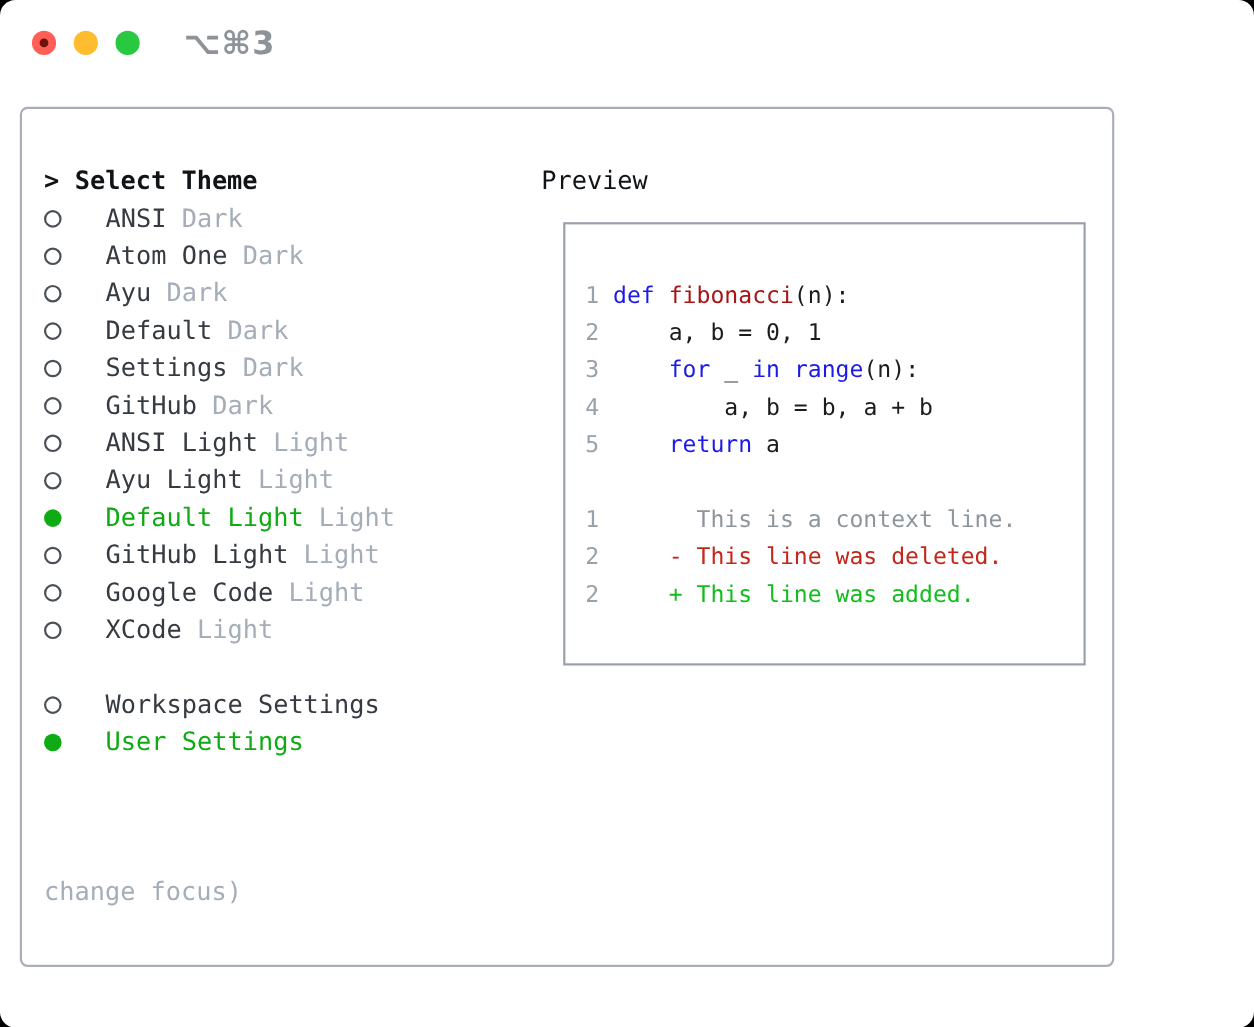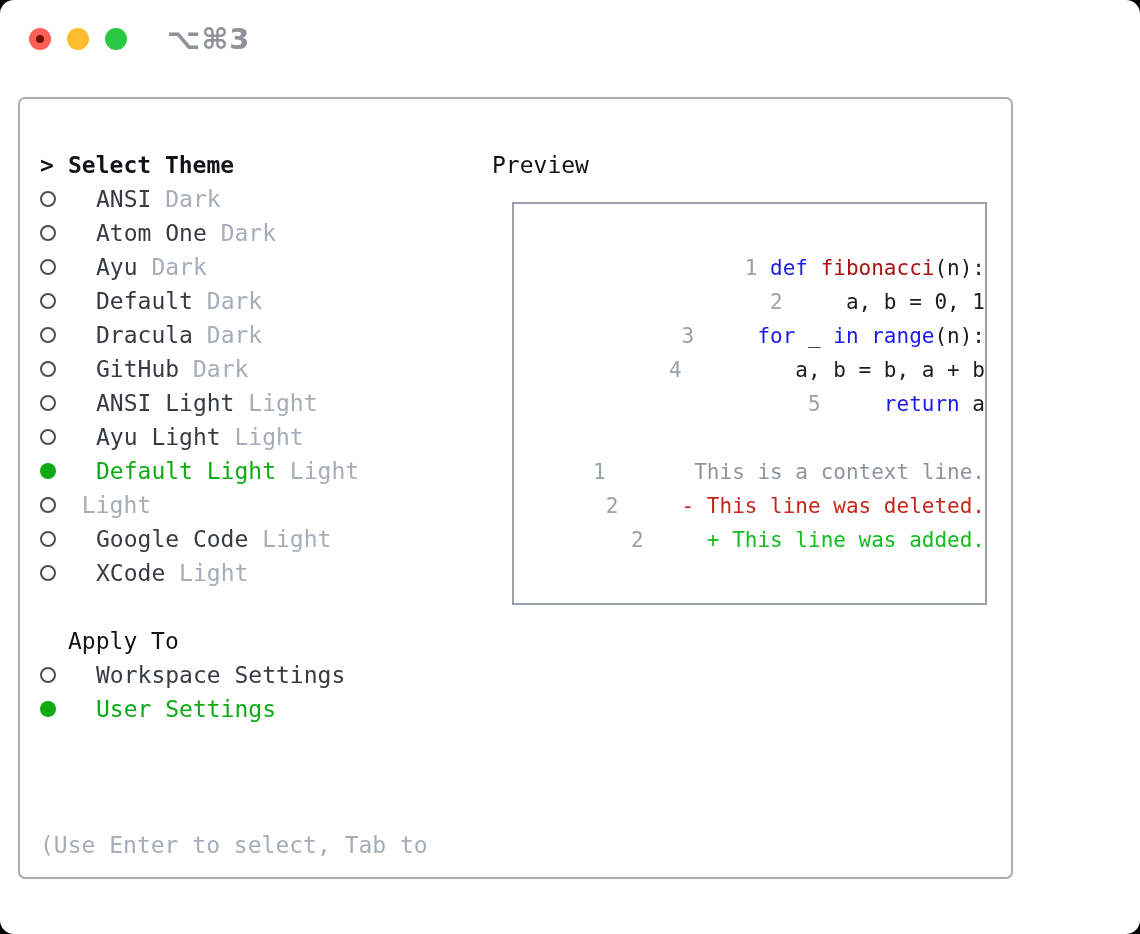--- a/index.html
+++ b/index.html
@@ -58,21 +58,21 @@
   
   .preview-title{
     position:absolute;left:472px;top:49px;height:34px;line-height:34px;
     font-weight:400;font-size:23px;color:var(--ink);
   }
   .preview-box{
     position:absolute;left:492px;top:103px;width:475px;height:403px;
     border:2px solid #9aa0ab;background:#fff;box-sizing:border-box;overflow:hidden;
   }
   pre{margin:0;padding:47px 0 0 18px;font-size:21px;line-height:34px;font-family:"DejaVu Sans Mono", monospace;}
-  .code-line{white-space:pre;height:34px;text-align:right;}
+  .code-line{white-space:pre;height:34px;}
   .lnum{color:var(--lnum);}
   .tok-keyword{color:var(--kw);}
   .tok-function{color:var(--fn);}
   .tok-plain{color:#1c1c1c;}
   .diff-context{color:var(--ctx);}
   .diff-deleted{color:var(--del);}
   .diff-added{color:var(--add);}
 </style>
 </head>
 <body>
@@ -116,21 +116,21 @@
   </div>
 
   <div class="row">
     <span class="icon-col"><span class="glyph ring"></span></span>
     <span class="name">Default</span>
     <span class="variant"> Dark</span>
   </div>
 
   <div class="row">
     <span class="icon-col"><span class="glyph ring"></span></span>
-    <span class="name">Dracula</span>
+    <span class="name">Settings</span>
     <span class="variant"> Dark</span>
   </div>
 
   <div class="row">
     <span class="icon-col"><span class="glyph ring"></span></span>
     <span class="name">GitHub</span>
     <span class="variant"> Dark</span>
   </div>
 
   <div class="row">
@@ -146,61 +146,57 @@
   </div>
 
   <div class="row selected">
     <span class="icon-col"><span class="glyph dotfill"></span></span>
     <span class="name">Default Light</span>
     <span class="variant"> Light</span>
   </div>
 
   <div class="row">
     <span class="icon-col"><span class="glyph ring"></span></span>
+    <span class="name">GitHub Light</span>
     <span class="variant"> Light</span>
   </div>
 
   <div class="row">
     <span class="icon-col"><span class="glyph ring"></span></span>
     <span class="name">Google Code</span>
     <span class="variant"> Light</span>
   </div>
 
   <div class="row">
     <span class="icon-col"><span class="glyph ring"></span></span>
     <span class="name">XCode</span>
     <span class="variant"> Light</span>
   </div>
 </div>
 
       <div class="spacer"></div>
 
-      <div class="row">
-        <span class="icon-col"></span>
-        <span class="apply-hdr">Apply To</span>
-      </div>
 
       <div id="apply-list">
   <div class="row">
     <span class="icon-col"><span class="glyph ring"></span></span>
     <span class="name">Workspace Settings</span>
     <span class="variant"></span>
   </div>
 
   <div class="row selected">
     <span class="icon-col"><span class="glyph dotfill"></span></span>
     <span class="name">User Settings</span>
     <span class="variant"></span>
   </div>
 </div>
 
       <div class="spacer"></div>
 
       <div class="help">
-        <div>(Use Enter to select, Tab to</div>
         <div>change focus)</div>
       </div>
     </div>
 
     <div class="preview-title">Preview</div>
     <div class="preview-box">
       <pre id="code-block"><div class="code-line"><span class="lnum">1</span> <span class="tok-keyword">def</span><span class="tok-plain"> </span><span class="tok-function">fibonacci</span><span class="tok-plain">(n):</span></div><div class="code-line"><span class="lnum">2</span> <span class="tok-plain">    a, b = 0, 1</span></div><div class="code-line"><span class="lnum">3</span> <span class="tok-plain">    </span><span class="tok-keyword">for</span><span class="tok-plain"> _ </span><span class="tok-keyword">in</span><span class="tok-plain"> </span><span class="tok-keyword">range</span><span class="tok-plain">(n):</span></div><div class="code-line"><span class="lnum">4</span> <span class="tok-plain">        a, b = b, a + b</span></div><div class="code-line"><span class="lnum">5</span> <span class="tok-plain">    </span><span class="tok-keyword">return</span><span class="tok-plain"> a</span></div><div class="code-line"> </div><div class="code-line"><span class="lnum">1</span><span class="diff-context">       This is a context line.</span></div><div class="code-line"><span class="lnum">2</span><span class="diff-deleted">     - This line was deleted.</span></div><div class="code-line"><span class="lnum">2</span><span class="diff-added">     + This line was added.</span></div></pre>
     </div>
 
   </div>

